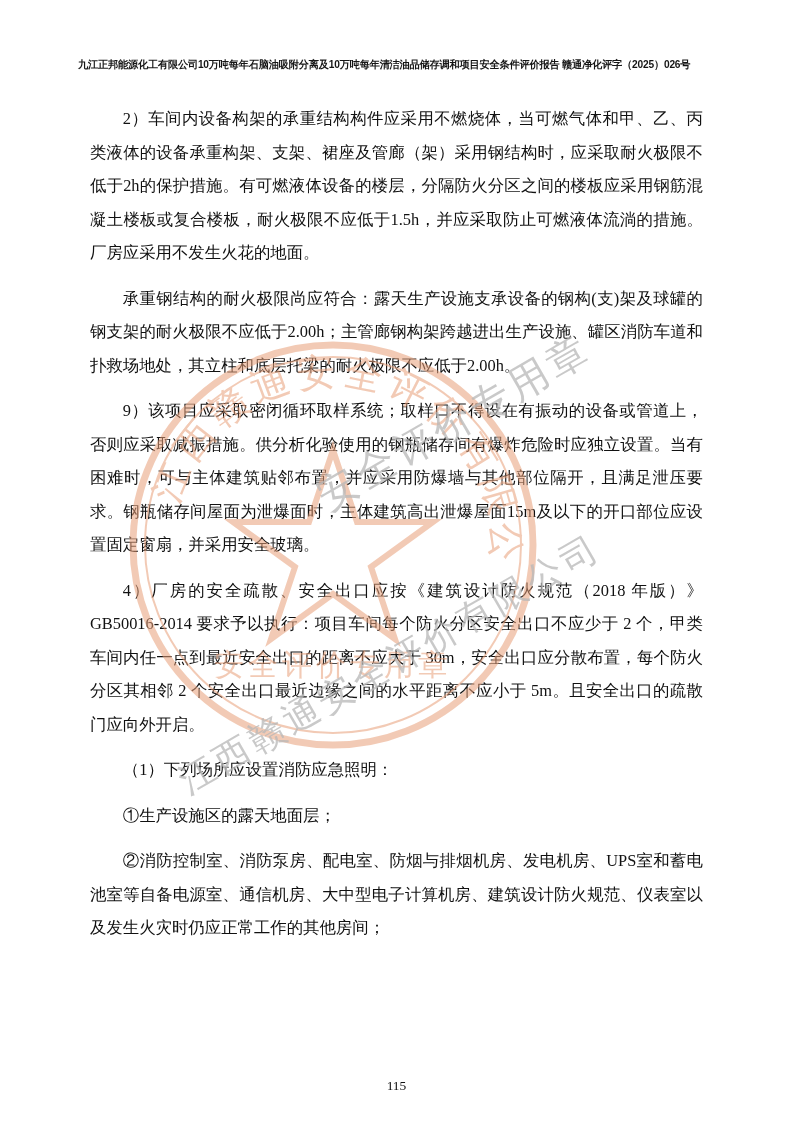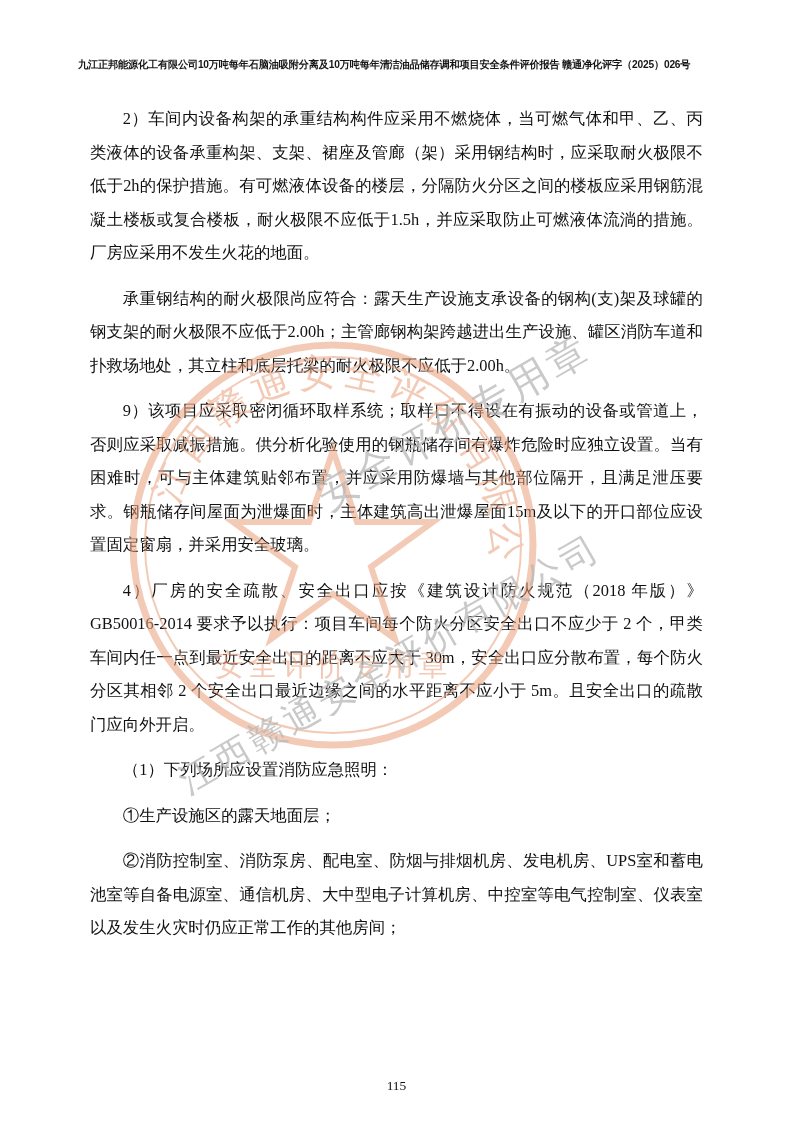--- a/index.html
+++ b/index.html
@@ -106,17 +106,17 @@
   <div class="wm-text a">安全评价专用章</div>
   <div class="wm-text b">江西赣通安全评价有限公司</div>
 
   <div class="body-text">
     <p>2）车间内设备构架的承重结构构件应采用不燃烧体，当可燃气体和甲、乙、丙类液体的设备承重构架、支架、裙座及管廊（架）采用钢结构时，应采取耐火极限不低于2h的保护措施。有可燃液体设备的楼层，分隔防火分区之间的楼板应采用钢筋混凝土楼板或复合楼板，耐火极限不应低于1.5h，并应采取防止可燃液体流淌的措施。厂房应采用不发生火花的地面。</p>
     <p>承重钢结构的耐火极限尚应符合：露天生产设施支承设备的钢构(支)架及球罐的钢支架的耐火极限不应低于2.00h；主管廊钢构架跨越进出生产设施、罐区消防车道和扑救场地处，其立柱和底层托梁的耐火极限不应低于2.00h。</p>
     <p>9）该项目应采取密闭循环取样系统；取样口不得设在有振动的设备或管道上，否则应采取减振措施。供分析化验使用的钢瓶储存间有爆炸危险时应独立设置。当有困难时，可与主体建筑贴邻布置，并应采用防爆墙与其他部位隔开，且满足泄压要求。钢瓶储存间屋面为泄爆面时，主体建筑高出泄爆屋面15m及以下的开口部位应设置固定窗扇，并采用安全玻璃。</p>
     <p>4）厂房的安全疏散、安全出口应按《建筑设计防火规范（2018 年版）》GB50016-2014 要求予以执行：项目车间每个防火分区安全出口不应少于 2 个，甲类车间内任一点到最近安全出口的距离不应大于 30m，安全出口应分散布置，每个防火分区其相邻 2 个安全出口最近边缘之间的水平距离不应小于 5m。且安全出口的疏散门应向外开启。</p>
     <p>（1）下列场所应设置消防应急照明：</p>
     <p>①生产设施区的露天地面层；</p>
-    <p>②消防控制室、消防泵房、配电室、防烟与排烟机房、发电机房、UPS室和蓄电池室等自备电源室、通信机房、大中型电子计算机房、中控室等电气控制室、仪表室以及发生火灾时仍应正常工作的其他房间；</p>
+    <p>②消防控制室、消防泵房、配电室、防烟与排烟机房、发电机房、UPS室和蓄电池室等自备电源室、通信机房、大中型电子计算机房、建筑设计防火规范、仪表室以及发生火灾时仍应正常工作的其他房间；</p>
   </div>
 
   <div class="pagenum">115</div>
 </div>
 
 </body></html>

